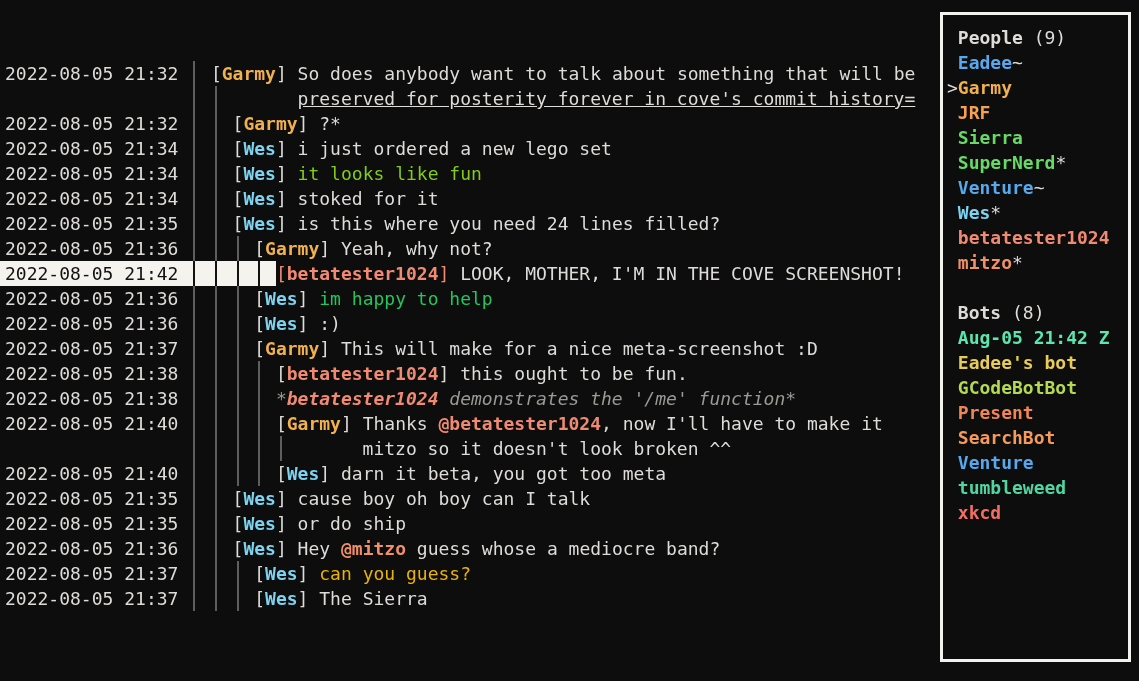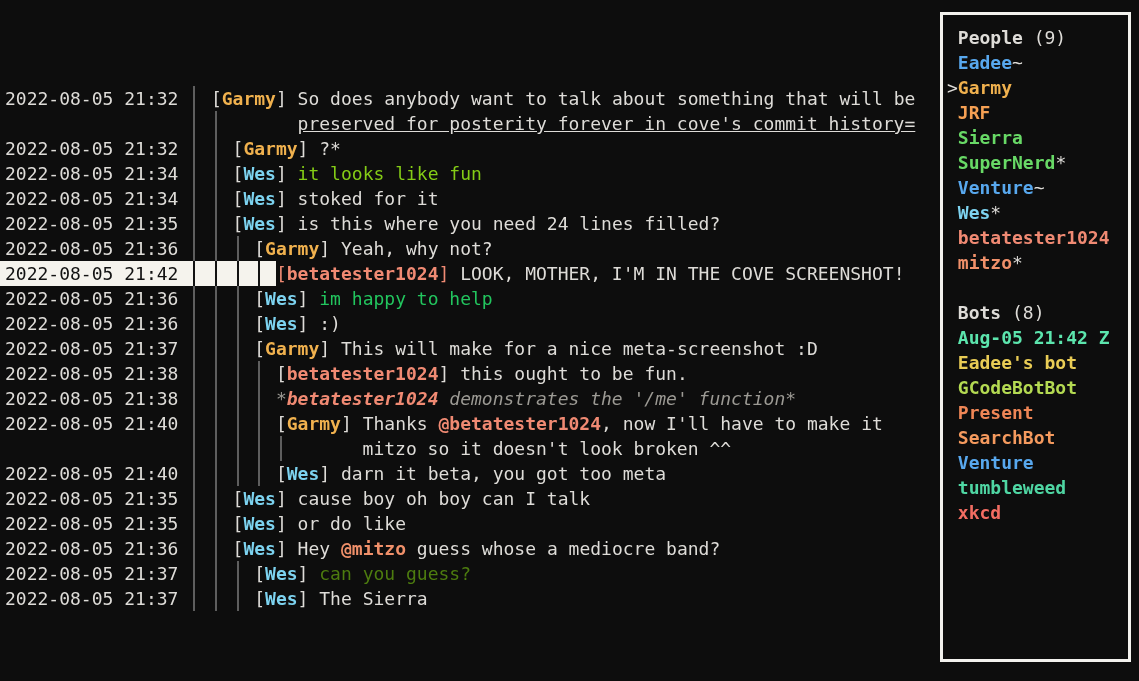--- a/index.html
+++ b/index.html
@@ -12,21 +12,21 @@
   .screen{position:relative;width:1139px;height:681px;background:var(--bg);color:var(--fg);}
   
   .hbox{
     position:absolute;left:14px;top:12px;width:915px;height:50px;
     border:3px solid var(--border);box-sizing:border-box;
     display:flex;align-items:center;padding-left:7px;white-space:pre;
   }
   .hchan{color:var(--blue);font-weight:bold;}
   .hnick{color:var(--gold);font-weight:bold;}
   
-  .chat{position:absolute;left:0;top:86px;width:935px;}
+  .chat{position:absolute;left:0;top:61px;width:935px;}
   .crow{height:25px;white-space:pre;}
   .ts{display:inline-block;height:25px;width:16ch;padding-left:5px;vertical-align:top;color:var(--fg);}
   .sep,.gl,.gwrap{
     display:inline-block;height:25px;vertical-align:top;color:var(--dim);
     background-image:linear-gradient(currentColor,currentColor);
     background-repeat:no-repeat;background-size:2px 100%;
   }
   .sep{width:3ch;background-position:15px 0;}
   .gl{width:2ch;background-position:4px 0;}
   .gwrap{width:8ch;background-position:4px 0;}
@@ -47,35 +47,36 @@
 </head>
 <body>
 
 <div class="screen">
 
 
   <div class="chat" id="chat">
       <div class="crow"><span class="ts">2022-08-05 21:32</span><span class="sep">   </span><span style="color: rgb(222, 220, 216);">[</span><span style="color: rgb(240, 177, 78); font-weight: bold;">Garmy</span><span style="color: rgb(222, 220, 216);">] </span><span style="color: rgb(222, 220, 216);">So does anybody want to talk about something that will be</span></div>
       <div class="crow"><span class="ts">                </span><span class="sep">   </span><span class="gwrap">        </span><span style="color: rgb(222, 220, 216); text-decoration: underline;">preserved for posterity forever in cove's commit history=</span></div>
       <div class="crow"><span class="ts">2022-08-05 21:32</span><span class="sep">   </span><span class="gl">  </span><span style="color: rgb(222, 220, 216);">[</span><span style="color: rgb(240, 177, 78); font-weight: bold;">Garmy</span><span style="color: rgb(222, 220, 216);">] </span><span style="color: rgb(222, 220, 216);">?*</span></div>
+      <div class="crow"><span class="ts">2022-08-05 21:34</span><span class="sep">   </span><span class="gl">  </span><span style="color: rgb(222, 220, 216);">[</span><span style="color: rgb(125, 211, 240); font-weight: bold;">Wes</span><span style="color: rgb(222, 220, 216);">] </span><span style="color: rgb(222, 220, 216);">i just ordered a new lego set</span></div>
       <div class="crow"><span class="ts">2022-08-05 21:34</span><span class="sep">   </span><span class="gl">  </span><span style="color: rgb(222, 220, 216);">[</span><span style="color: rgb(125, 211, 240); font-weight: bold;">Wes</span><span style="color: rgb(222, 220, 216);">] </span><span style="color: #84cc16;">it looks like fun</span></div>
       <div class="crow"><span class="ts">2022-08-05 21:34</span><span class="sep">   </span><span class="gl">  </span><span style="color: rgb(222, 220, 216);">[</span><span style="color: rgb(125, 211, 240); font-weight: bold;">Wes</span><span style="color: rgb(222, 220, 216);">] </span><span style="color: rgb(222, 220, 216);">stoked for it</span></div>
       <div class="crow"><span class="ts">2022-08-05 21:35</span><span class="sep">   </span><span class="gl">  </span><span style="color: rgb(222, 220, 216);">[</span><span style="color: rgb(125, 211, 240); font-weight: bold;">Wes</span><span style="color: rgb(222, 220, 216);">] </span><span style="color: rgb(222, 220, 216);">is this where you need 24 lines filled?</span></div>
       <div class="crow"><span class="ts">2022-08-05 21:36</span><span class="sep">   </span><span class="gl">  </span><span class="gl">  </span><span style="color: rgb(222, 220, 216);">[</span><span style="color: rgb(240, 177, 78); font-weight: bold;">Garmy</span><span style="color: rgb(222, 220, 216);">] </span><span style="color: rgb(222, 220, 216);">Yeah, why not?</span></div>
       <div class="crow hl"><span class="ts">2022-08-05 21:42</span><span class="sep">   </span><span class="gl">  </span><span class="gl">  </span><span class="gl">  </span><span style="color: rgb(240, 138, 115);">[</span><span style="color: rgb(240, 138, 115); font-weight: bold;">betatester1024</span><span style="color: rgb(240, 138, 115);">] </span><span style="color: rgb(222, 220, 216);">LOOK, MOTHER, I'M IN THE COVE SCREENSHOT!</span></div>
       <div class="crow"><span class="ts">2022-08-05 21:36</span><span class="sep">   </span><span class="gl">  </span><span class="gl">  </span><span style="color: rgb(222, 220, 216);">[</span><span style="color: rgb(125, 211, 240); font-weight: bold;">Wes</span><span style="color: rgb(222, 220, 216);">] </span><span style="color: #22c55e;">im happy to help</span></div>
       <div class="crow"><span class="ts">2022-08-05 21:36</span><span class="sep">   </span><span class="gl">  </span><span class="gl">  </span><span style="color: rgb(222, 220, 216);">[</span><span style="color: rgb(125, 211, 240); font-weight: bold;">Wes</span><span style="color: rgb(222, 220, 216);">] </span><span style="color: rgb(222, 220, 216);">:)</span></div>
       <div class="crow"><span class="ts">2022-08-05 21:37</span><span class="sep">   </span><span class="gl">  </span><span class="gl">  </span><span style="color: rgb(222, 220, 216);">[</span><span style="color: rgb(240, 177, 78); font-weight: bold;">Garmy</span><span style="color: rgb(222, 220, 216);">] </span><span style="color: rgb(222, 220, 216);">This will make for a nice meta-screenshot :D</span></div>
       <div class="crow"><span class="ts">2022-08-05 21:38</span><span class="sep">   </span><span class="gl">  </span><span class="gl">  </span><span class="gl">  </span><span style="color: rgb(222, 220, 216);">[</span><span style="color: rgb(240, 138, 115); font-weight: bold;">betatester1024</span><span style="color: rgb(222, 220, 216);">] </span><span style="color: rgb(222, 220, 216);">this ought to be fun.</span></div>
       <div class="crow"><span class="ts">2022-08-05 21:38</span><span class="sep">   </span><span class="gl">  </span><span class="gl">  </span><span class="gl">  </span><span style="color: rgb(156, 154, 148); font-style: italic;">*</span><span style="color: rgb(240, 138, 115); font-weight: bold; font-style: italic;">betatester1024</span><span style="color: rgb(156, 154, 148); font-style: italic;"> demonstrates the '/me' function*</span></div>
       <div class="crow"><span class="ts">2022-08-05 21:40</span><span class="sep">   </span><span class="gl">  </span><span class="gl">  </span><span class="gl">  </span><span style="color: rgb(222, 220, 216);">[</span><span style="color: rgb(240, 177, 78); font-weight: bold;">Garmy</span><span style="color: rgb(222, 220, 216);">] </span><span style="color: rgb(222, 220, 216);">Thanks </span><span style="color: rgb(240, 138, 115); font-weight: bold;">@betatester1024</span><span style="color: rgb(222, 220, 216);">, now I'll have to make it</span></div>
       <div class="crow"><span class="ts">                </span><span class="sep">   </span><span class="gl">  </span><span class="gl">  </span><span class="gl">  </span><span class="gwrap">        </span><span style="color: rgb(222, 220, 216);">mitzo so it doesn't look broken ^^</span></div>
       <div class="crow"><span class="ts">2022-08-05 21:40</span><span class="sep">   </span><span class="gl">  </span><span class="gl">  </span><span class="gl">  </span><span style="color: rgb(222, 220, 216);">[</span><span style="color: rgb(125, 211, 240); font-weight: bold;">Wes</span><span style="color: rgb(222, 220, 216);">] </span><span style="color: rgb(222, 220, 216);">darn it beta, you got too meta</span></div>
       <div class="crow"><span class="ts">2022-08-05 21:35</span><span class="sep">   </span><span class="gl">  </span><span style="color: rgb(222, 220, 216);">[</span><span style="color: rgb(125, 211, 240); font-weight: bold;">Wes</span><span style="color: rgb(222, 220, 216);">] </span><span style="color: rgb(222, 220, 216);">cause boy oh boy can I talk</span></div>
-      <div class="crow"><span class="ts">2022-08-05 21:35</span><span class="sep">   </span><span class="gl">  </span><span style="color: rgb(222, 220, 216);">[</span><span style="color: rgb(125, 211, 240); font-weight: bold;">Wes</span><span style="color: rgb(222, 220, 216);">] </span><span style="color: rgb(222, 220, 216);">or do like</span></div>
+      <div class="crow"><span class="ts">2022-08-05 21:35</span><span class="sep">   </span><span class="gl">  </span><span style="color: rgb(222, 220, 216);">[</span><span style="color: rgb(125, 211, 240); font-weight: bold;">Wes</span><span style="color: rgb(222, 220, 216);">] </span><span style="color: rgb(222, 220, 216);">or do ship</span></div>
       <div class="crow"><span class="ts">2022-08-05 21:36</span><span class="sep">   </span><span class="gl">  </span><span style="color: rgb(222, 220, 216);">[</span><span style="color: rgb(125, 211, 240); font-weight: bold;">Wes</span><span style="color: rgb(222, 220, 216);">] </span><span style="color: rgb(222, 220, 216);">Hey </span><span style="color: rgb(240, 144, 106); font-weight: bold;">@mitzo</span><span style="color: rgb(222, 220, 216);"> guess whose a mediocre band?</span></div>
-      <div class="crow"><span class="ts">2022-08-05 21:37</span><span class="sep">   </span><span class="gl">  </span><span class="gl">  </span><span style="color: rgb(222, 220, 216);">[</span><span style="color: rgb(125, 211, 240); font-weight: bold;">Wes</span><span style="color: rgb(222, 220, 216);">] </span><span style="color: #4d7c0f;">can you guess?</span></div>
+      <div class="crow"><span class="ts">2022-08-05 21:37</span><span class="sep">   </span><span class="gl">  </span><span class="gl">  </span><span style="color: rgb(222, 220, 216);">[</span><span style="color: rgb(125, 211, 240); font-weight: bold;">Wes</span><span style="color: rgb(222, 220, 216);">] </span><span style="color: #eab308;">can you guess?</span></div>
       <div class="crow"><span class="ts">2022-08-05 21:37</span><span class="sep">   </span><span class="gl">  </span><span class="gl">  </span><span style="color: rgb(222, 220, 216);">[</span><span style="color: rgb(125, 211, 240); font-weight: bold;">Wes</span><span style="color: rgb(222, 220, 216);">] </span><span style="color: rgb(222, 220, 216);">The Sierra</span></div>
     </div>
 
   <div class="pbox" id="pbox"><div class="pline"><span class="mk"> </span><span class="ttl">People</span><span class="cnt"> (9)</span></div><div class="pline"><span class="mk"> </span><span style="color: rgb(88, 168, 238); font-weight: bold;">Eadee</span><span class="sfx">~</span></div><div class="pline"><span class="mk">&gt;</span><span style="color: rgb(240, 177, 78); font-weight: bold;">Garmy</span></div><div class="pline"><span class="mk"> </span><span style="color: rgb(245, 160, 83); font-weight: bold;">JRF</span></div><div class="pline"><span class="mk"> </span><span style="color: rgb(104, 217, 102); font-weight: bold;">Sierra</span></div><div class="pline"><span class="mk"> </span><span style="color: rgb(104, 217, 102); font-weight: bold;">SuperNerd</span><span class="sfx">*</span></div><div class="pline"><span class="mk"> </span><span style="color: rgb(88, 168, 238); font-weight: bold;">Venture</span><span class="sfx">~</span></div><div class="pline"><span class="mk"> </span><span style="color: rgb(125, 211, 240); font-weight: bold;">Wes</span><span class="sfx">*</span></div><div class="pline"><span class="mk"> </span><span style="color: rgb(240, 138, 115); font-weight: bold;">betatester1024</span></div><div class="pline"><span class="mk"> </span><span style="color: rgb(240, 144, 106); font-weight: bold;">mitzo</span><span class="sfx">*</span></div><div class="pline"> </div><div class="pline"><span class="mk"> </span><span class="ttl">Bots</span><span class="cnt"> (8)</span></div><div class="pline"><span class="mk"> </span><span style="color: rgb(92, 229, 173); font-weight: bold;">Aug-05 21:42 Z</span></div><div class="pline"><span class="mk"> </span><span style="color: rgb(233, 204, 85); font-weight: bold;">Eadee's bot</span></div><div class="pline"><span class="mk"> </span><span style="color: rgb(180, 218, 82); font-weight: bold;">GCodeBotBot</span></div><div class="pline"><span class="mk"> </span><span style="color: rgb(239, 134, 86); font-weight: bold;">Present</span></div><div class="pline"><span class="mk"> </span><span style="color: rgb(245, 154, 94); font-weight: bold;">SearchBot</span></div><div class="pline"><span class="mk"> </span><span style="color: rgb(88, 168, 238); font-weight: bold;">Venture</span></div><div class="pline"><span class="mk"> </span><span style="color: rgb(79, 214, 163); font-weight: bold;">tumbleweed</span></div><div class="pline"><span class="mk"> </span><span style="color: rgb(242, 109, 98); font-weight: bold;">xkcd</span></div></div>
 
 </div>
 
 </body></html>

